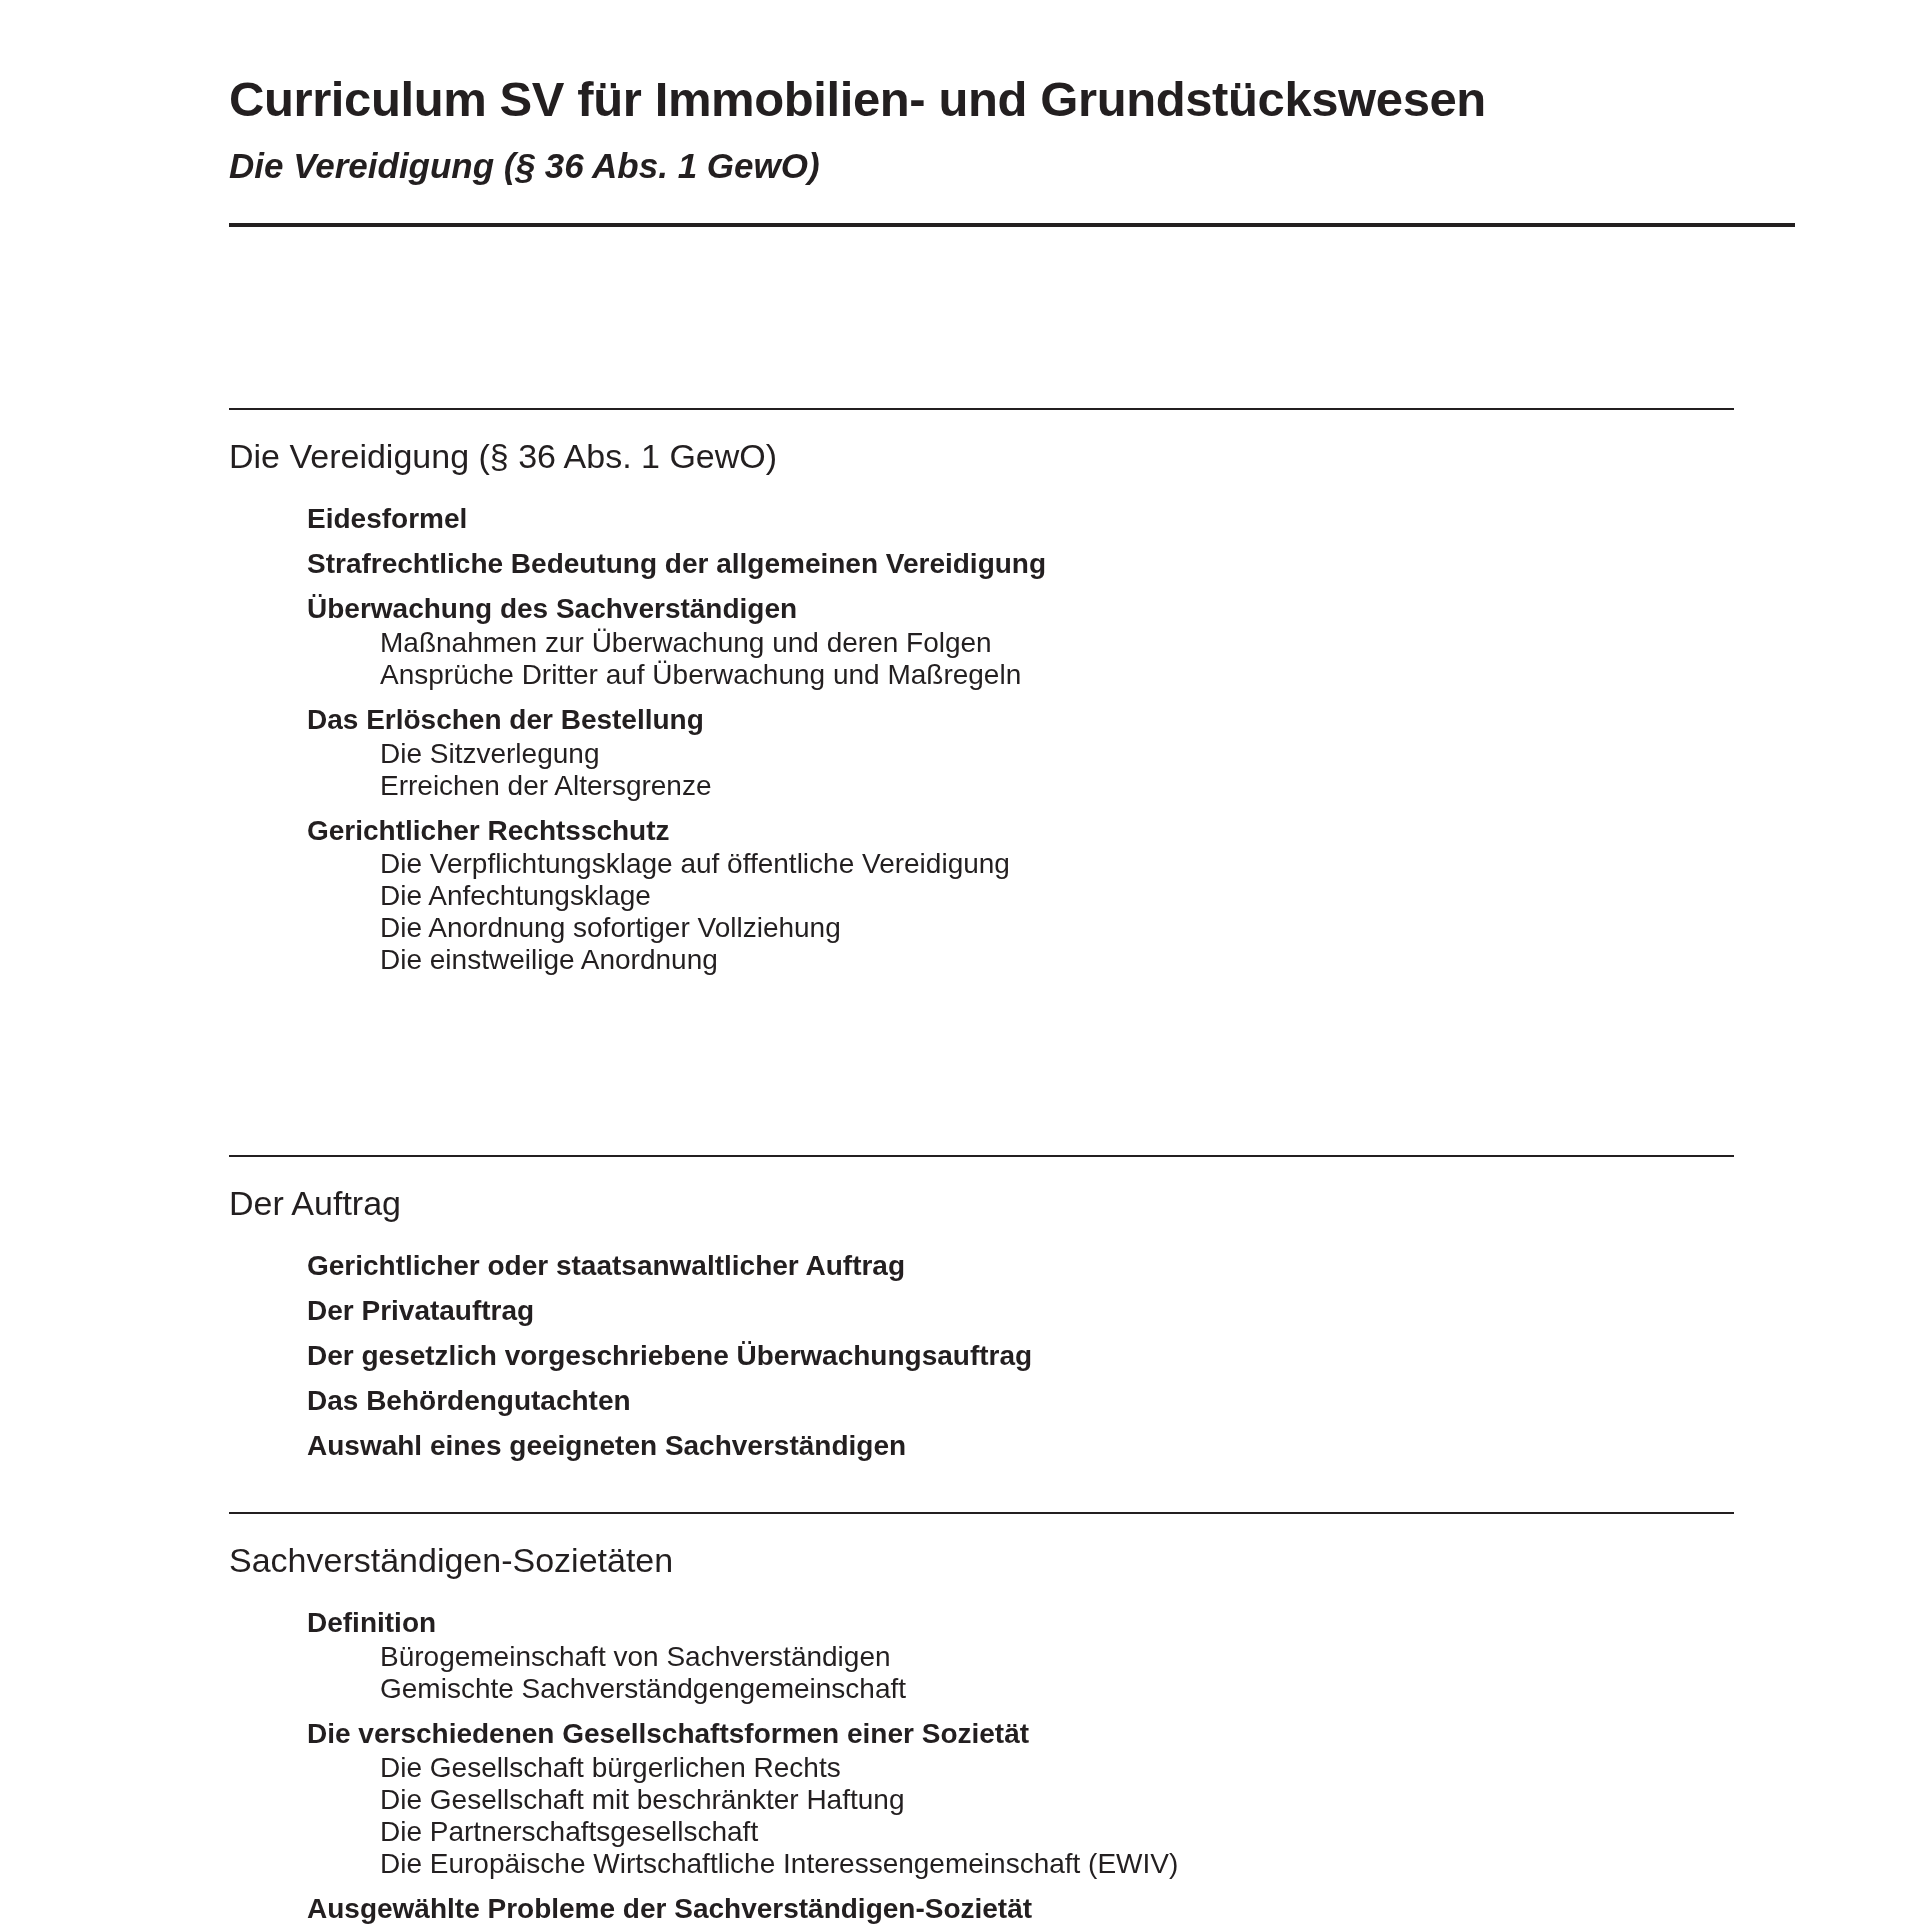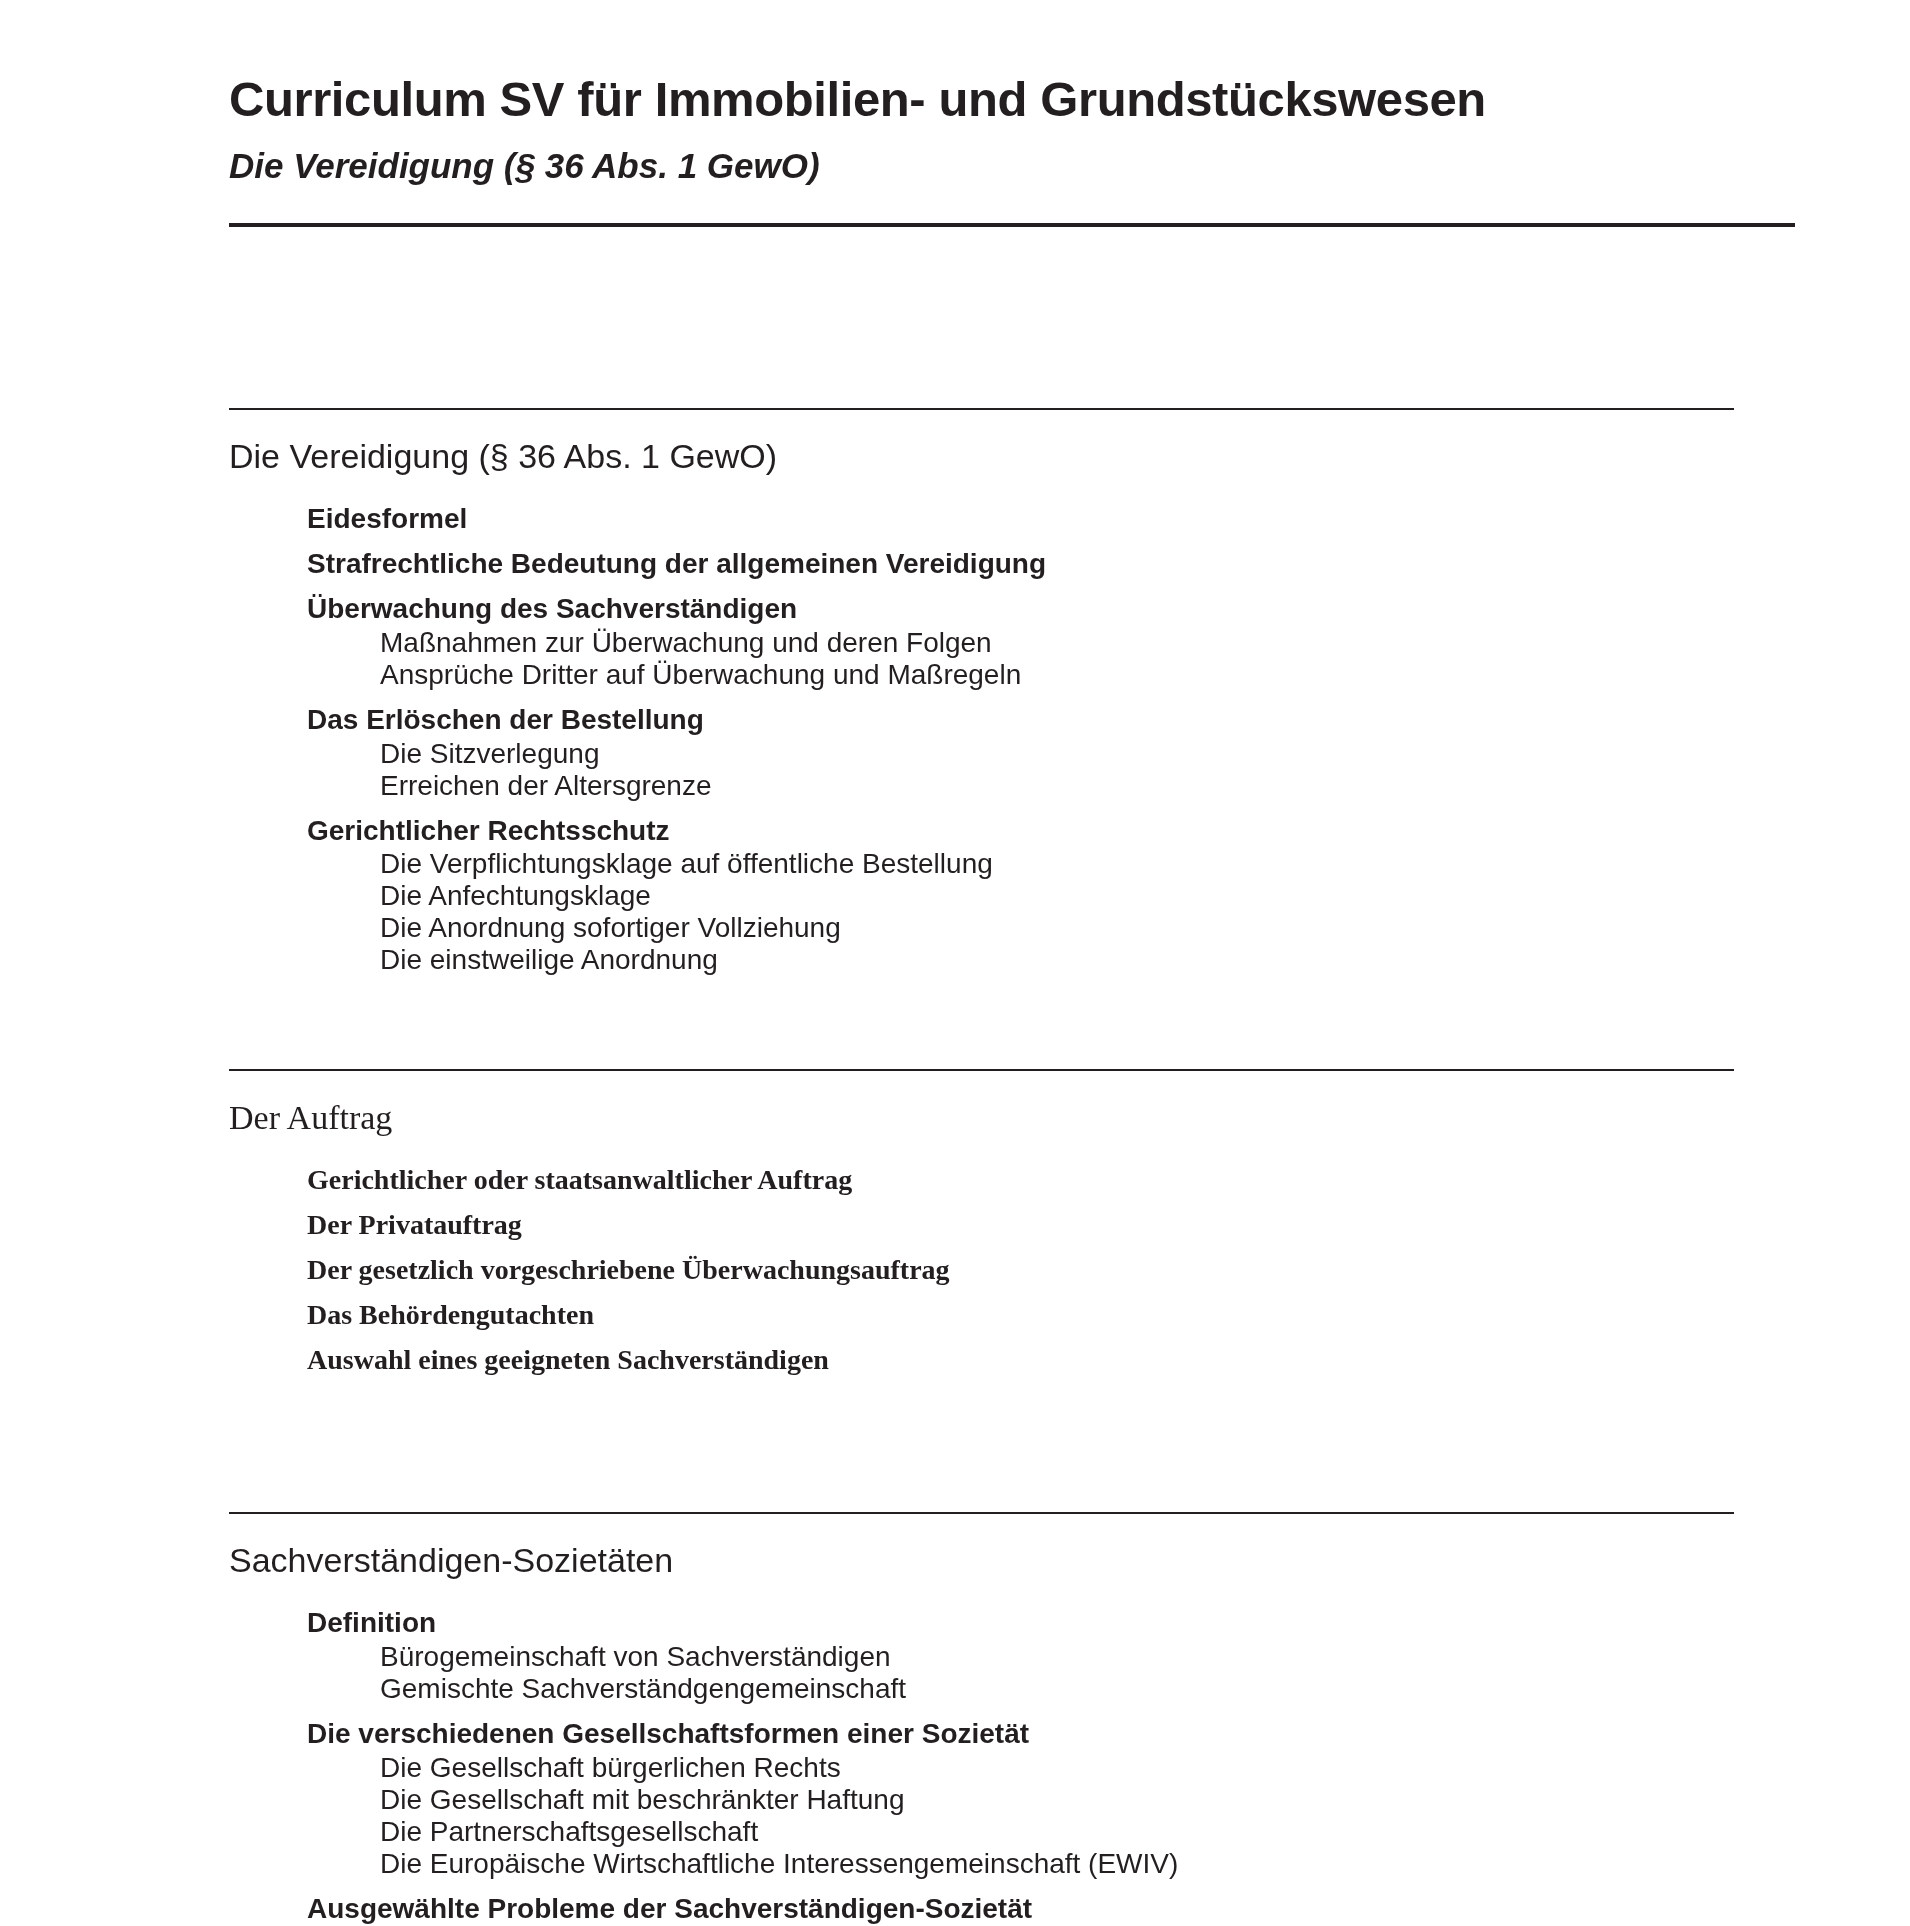--- a/index.html
+++ b/index.html
@@ -13,21 +13,21 @@
   .section { position:absolute; left:229px; width:1505px; }
   .section-rule { height:2.3px; background:#231f20; width:100%; }
   .section-title { font-size:34px; font-weight:normal; margin:0; margin-top:27px; white-space:nowrap; line-height:1.15; }
   .items { margin:0; padding:0; list-style:none; margin-top:25.4px; padding-left:74px; }
   .item { margin:4px; }
   .item + .item { margin-top:12px; }
   .item-label { display:block; font-size:28px; font-weight:bold; line-height:33px; white-space:nowrap; }
   .subs { list-style:none; margin:0; padding:0; padding-left:73px; margin-top:1.9px; }
   .sub { font-size:28px; line-height:32px; white-space:nowrap; }
   #sec0 { top:408px; }
-  #sec1 { top:1069px;font-family:Liberation Serif, serif; }
+  #sec1 { top:1155px; }
   #sec2 { top:1512px; }
 </style>
 </head>
 <body>
 
 <h1 class="doc-title">Curriculum SV für Immobilien- und Grundstückswesen</h1>
 <h2 class="doc-subtitle">Die Vereidigung (§ 36 Abs. 1 GewO)</h2>
 <div class="header-rule"></div>
 
 <section class="section" id="sec0">
@@ -50,21 +50,21 @@
       <li class="item">
         <span class="item-label">Das Erlöschen der Bestellung</span>
         <ul class="subs">
           <li class="sub">Die Sitzverlegung</li>
           <li class="sub">Erreichen der Altersgrenze</li>
         </ul>
       </li>
       <li class="item">
         <span class="item-label">Gerichtlicher Rechtsschutz</span>
         <ul class="subs">
-          <li class="sub">Die Verpflichtungsklage auf öffentliche Bestellung</li>
+          <li class="sub">Die Verpflichtungsklage auf öffentliche Vereidigung</li>
           <li class="sub">Die Anfechtungsklage</li>
           <li class="sub">Die Anordnung sofortiger Vollziehung</li>
           <li class="sub">Die einstweilige Anordnung</li>
         </ul>
       </li>
     </ul>
 </section>
 
 <section class="section" id="sec1">
   <div class="section-rule"></div>

